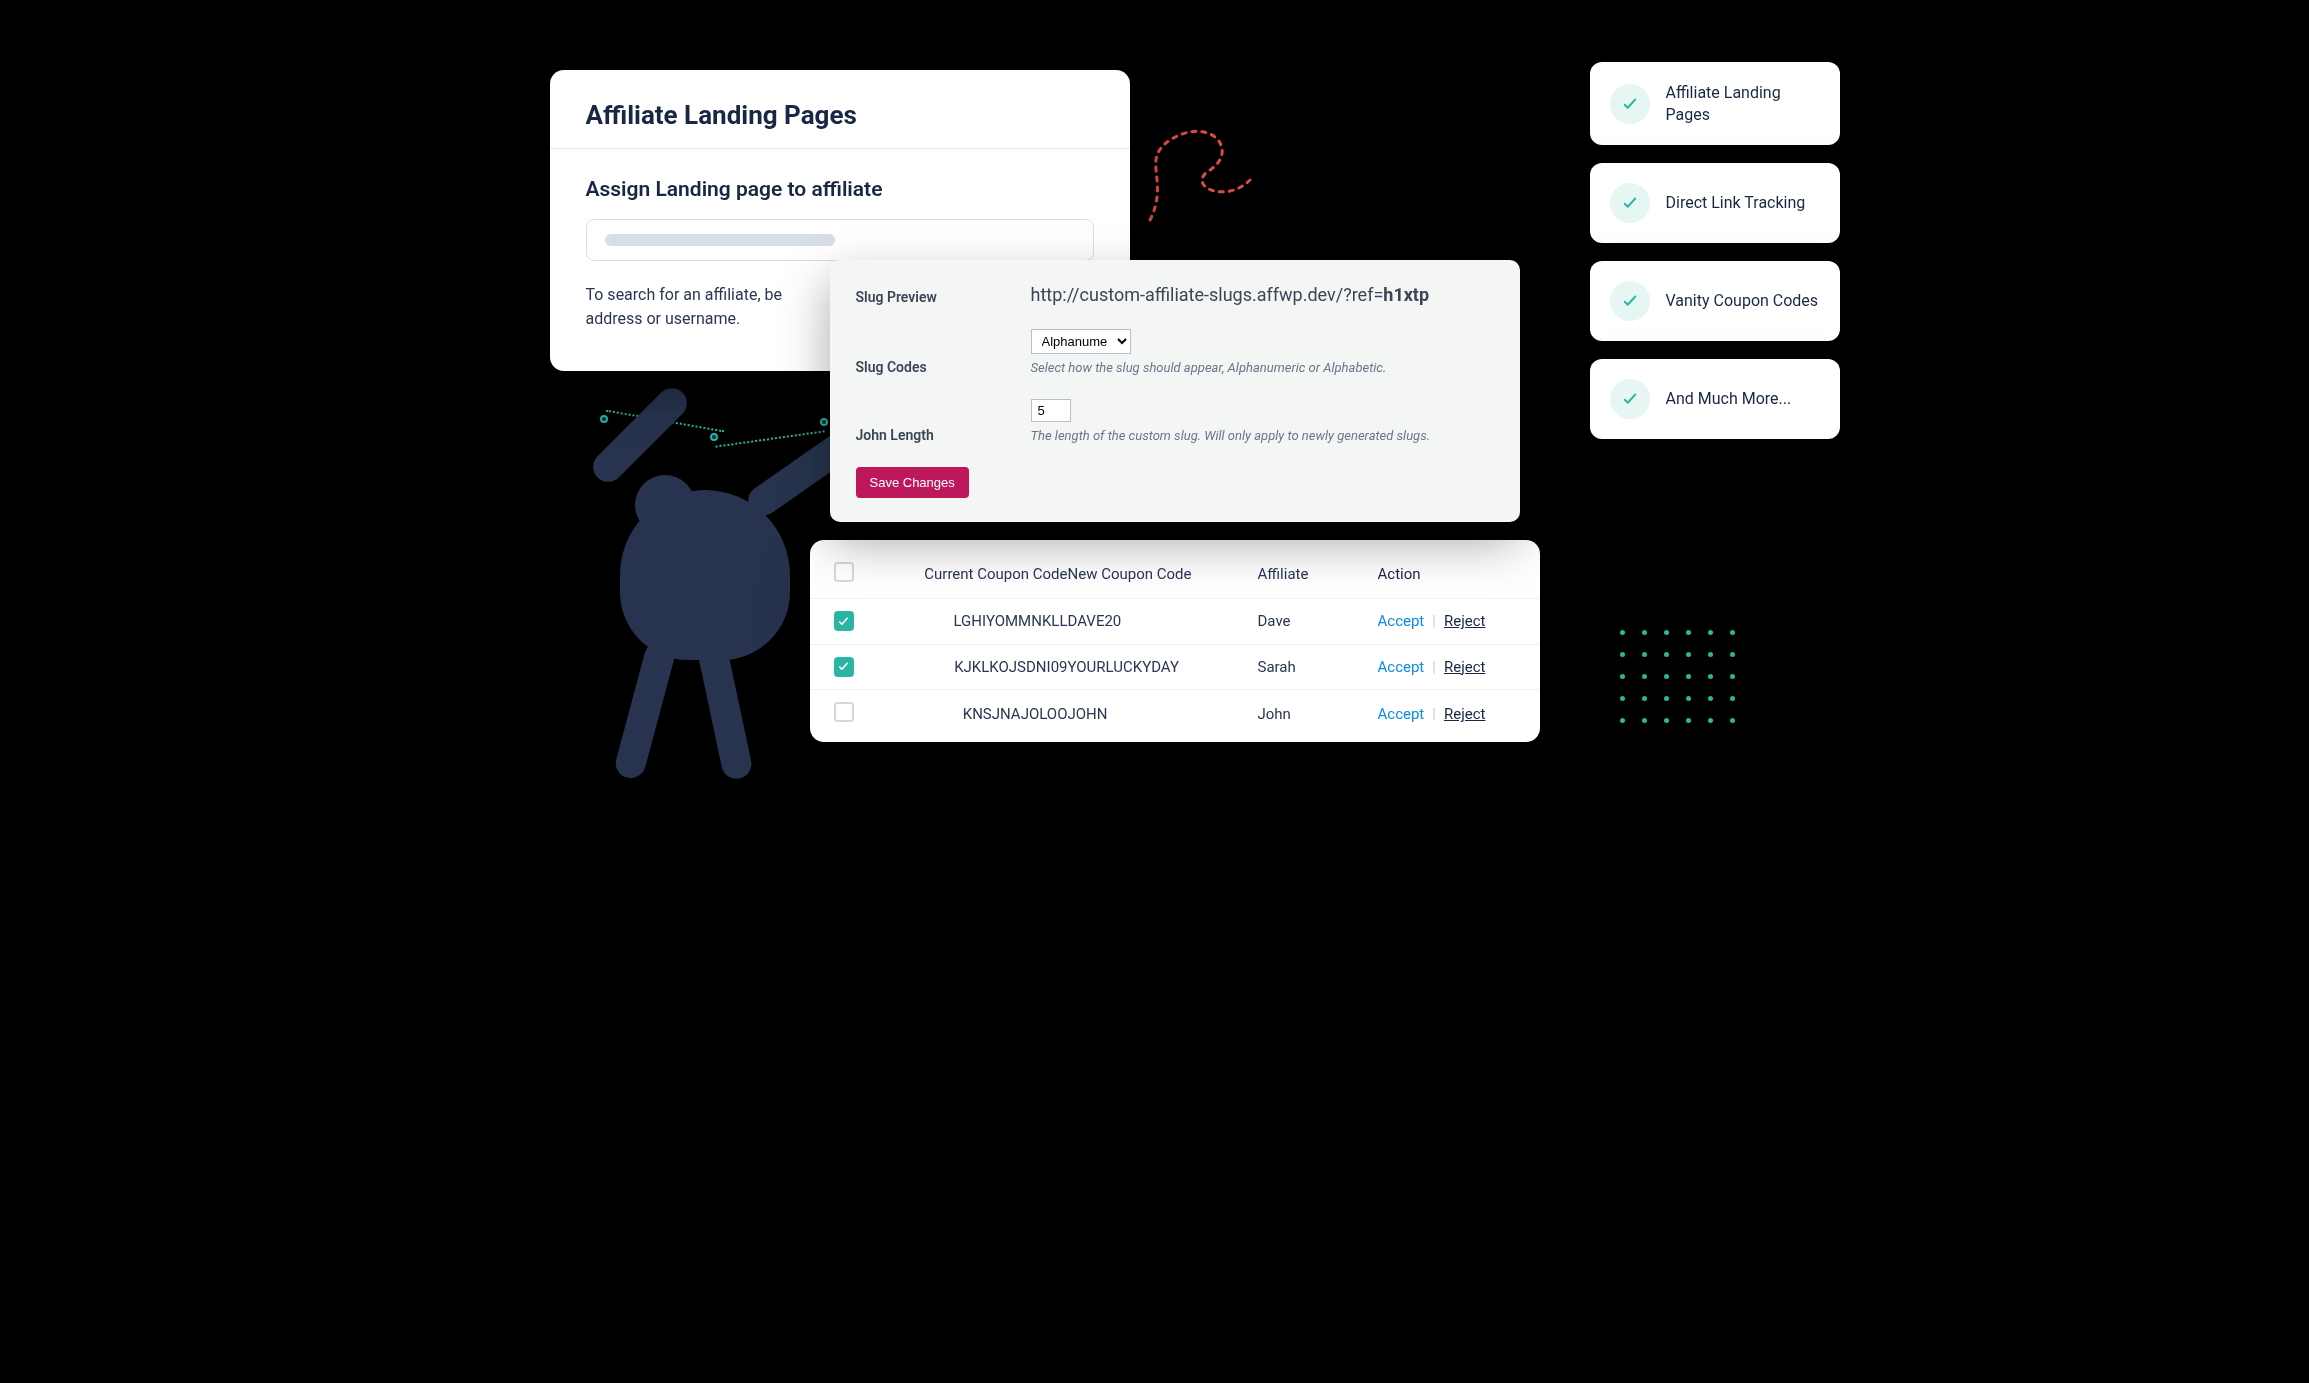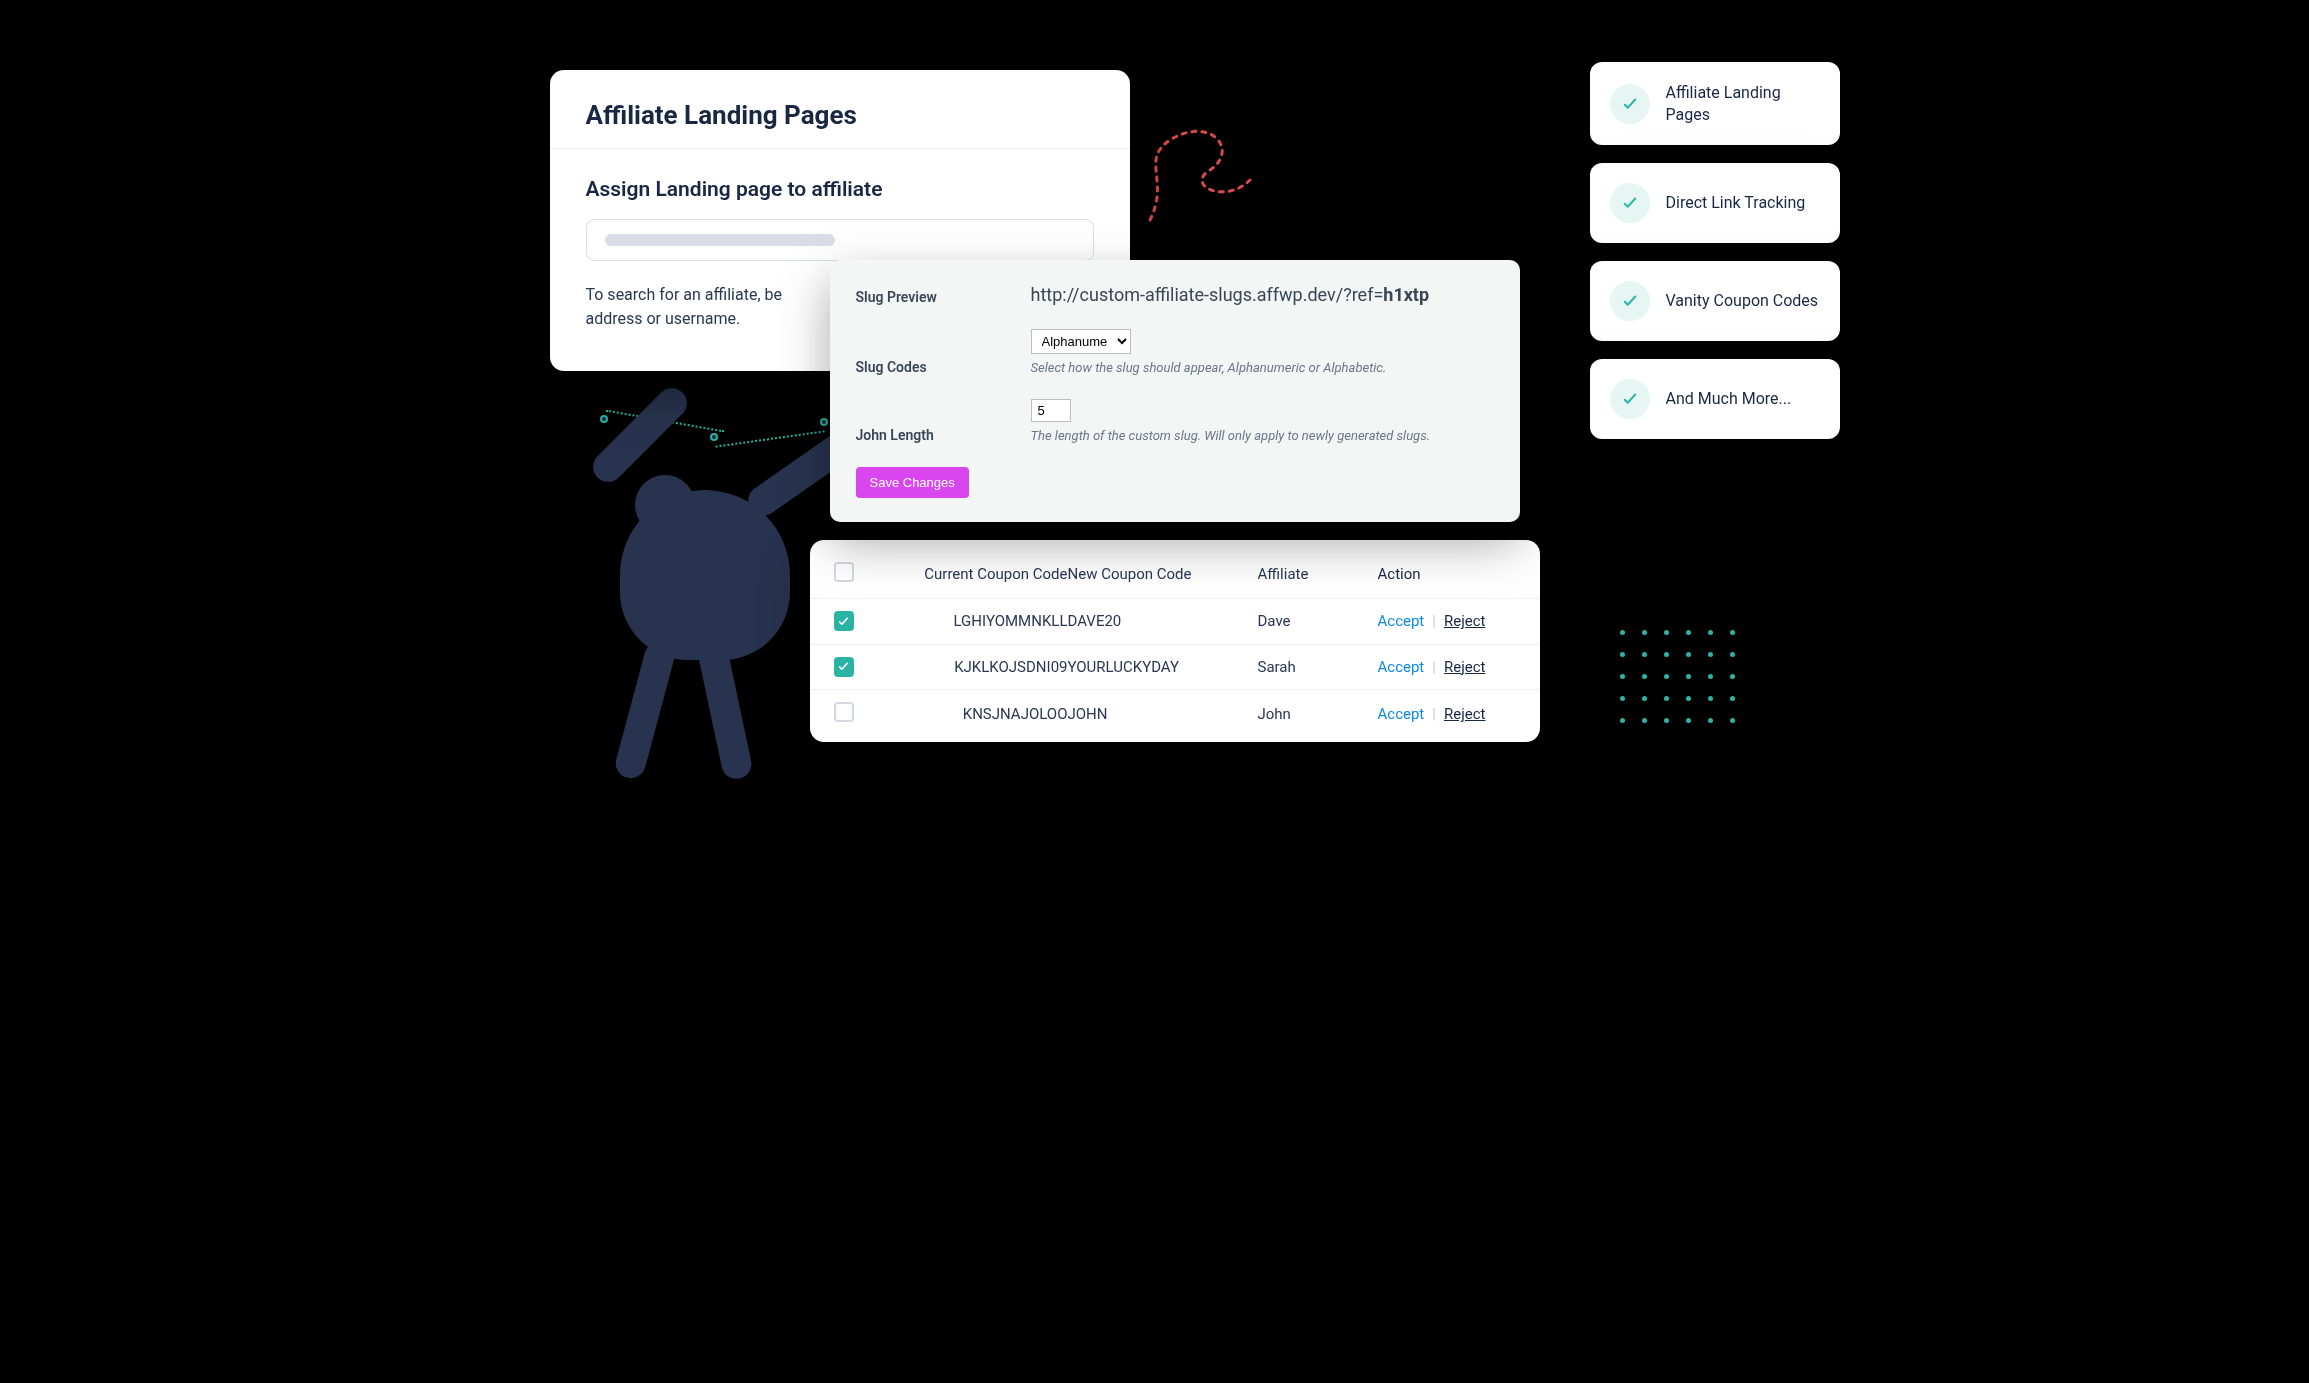--- a/index.html
+++ b/index.html
@@ -18,21 +18,21 @@
 
 .slug-panel { position: absolute; left: 390px; top: 240px; width: 690px; background: #f4f5f5; border-radius: 10px; padding: 24px 26px; box-shadow: 0 20px 50px rgba(0,0,0,0.35); z-index: 3; }
 .slug-row { display: flex; align-items: flex-end; margin-bottom: 24px; }
 .slug-label { width: 175px; font-size: 14px; font-weight: 600; color: #3a4556; padding-top: 2px; }
 .slug-body { flex: 1; }
 .slug-url { font-size: 18px; color: #3a4556; margin-bottom: 0; }
 .slug-url b { font-weight: 700; }
 .slug-desc { font-size: 13px; font-style: italic; color: #6b7688; }
 .slug-select { border: 1px solid #b9bfc9; background: #fff; font-size: 13px; padding: 3px 6px; width: 100px; margin-bottom: 6px; }
 .slug-num { border: 1px solid #b9bfc9; background: #fff; font-size: 13px; padding: 3px 6px; width: 40px; margin-bottom: 6px; }
-.save-btn { background: #d946ef; color: #fff; border: none; border-radius: 4px; padding: 8px 14px; font-size: 13px; cursor: pointer; }
+.save-btn { background: #be185d; color: #fff; border: none; border-radius: 4px; padding: 8px 14px; font-size: 13px; cursor: pointer; }
 
 
 .coupon-card { position: absolute; left: 370px; top: 520px; width: 730px; background: #fff; border-radius: 14px; padding: 10px 0 4px; box-shadow: 0 20px 50px rgba(0,0,0,0.4); z-index: 2; }
 .coupon-row { display: flex; align-items: center; padding: 12px 24px; border-bottom: 1px solid #eef0f4; }
 .coupon-row:last-child { border-bottom: none; }
 .coupon-row.header { font-size: 17px; color: #1a2744; font-weight: 400; }
 .col-chk { width: 34px; }
 .col-cur { width: 200px; font-size: 15px; color: #2a3654; text-align: right; }
 .col-new { width: 190px; font-size: 15px; color: #2a3654; }
 .col-aff { width: 120px; font-size: 15px; color: #2a3654; }

